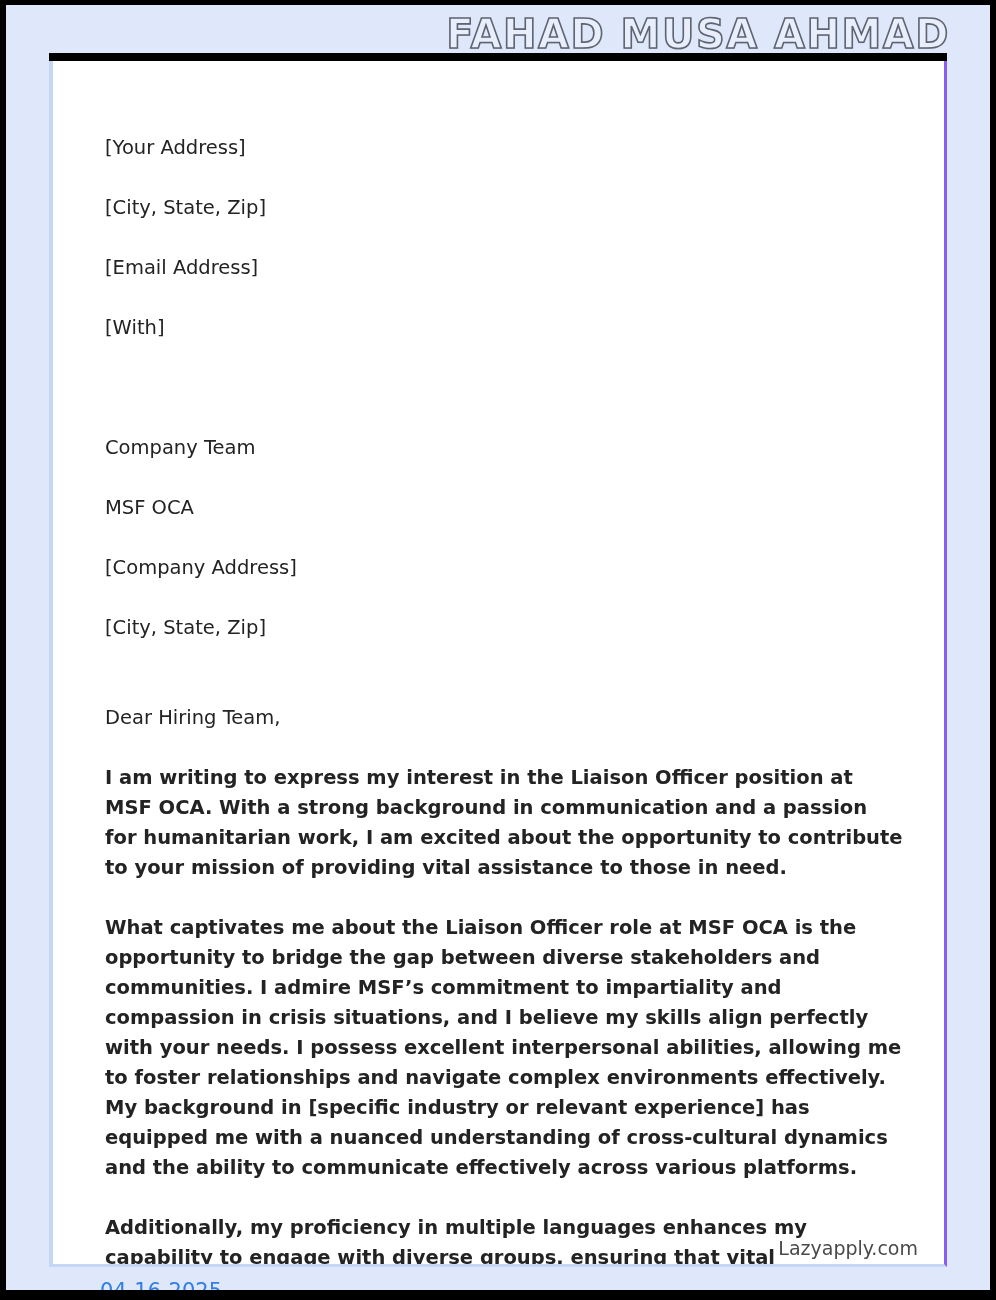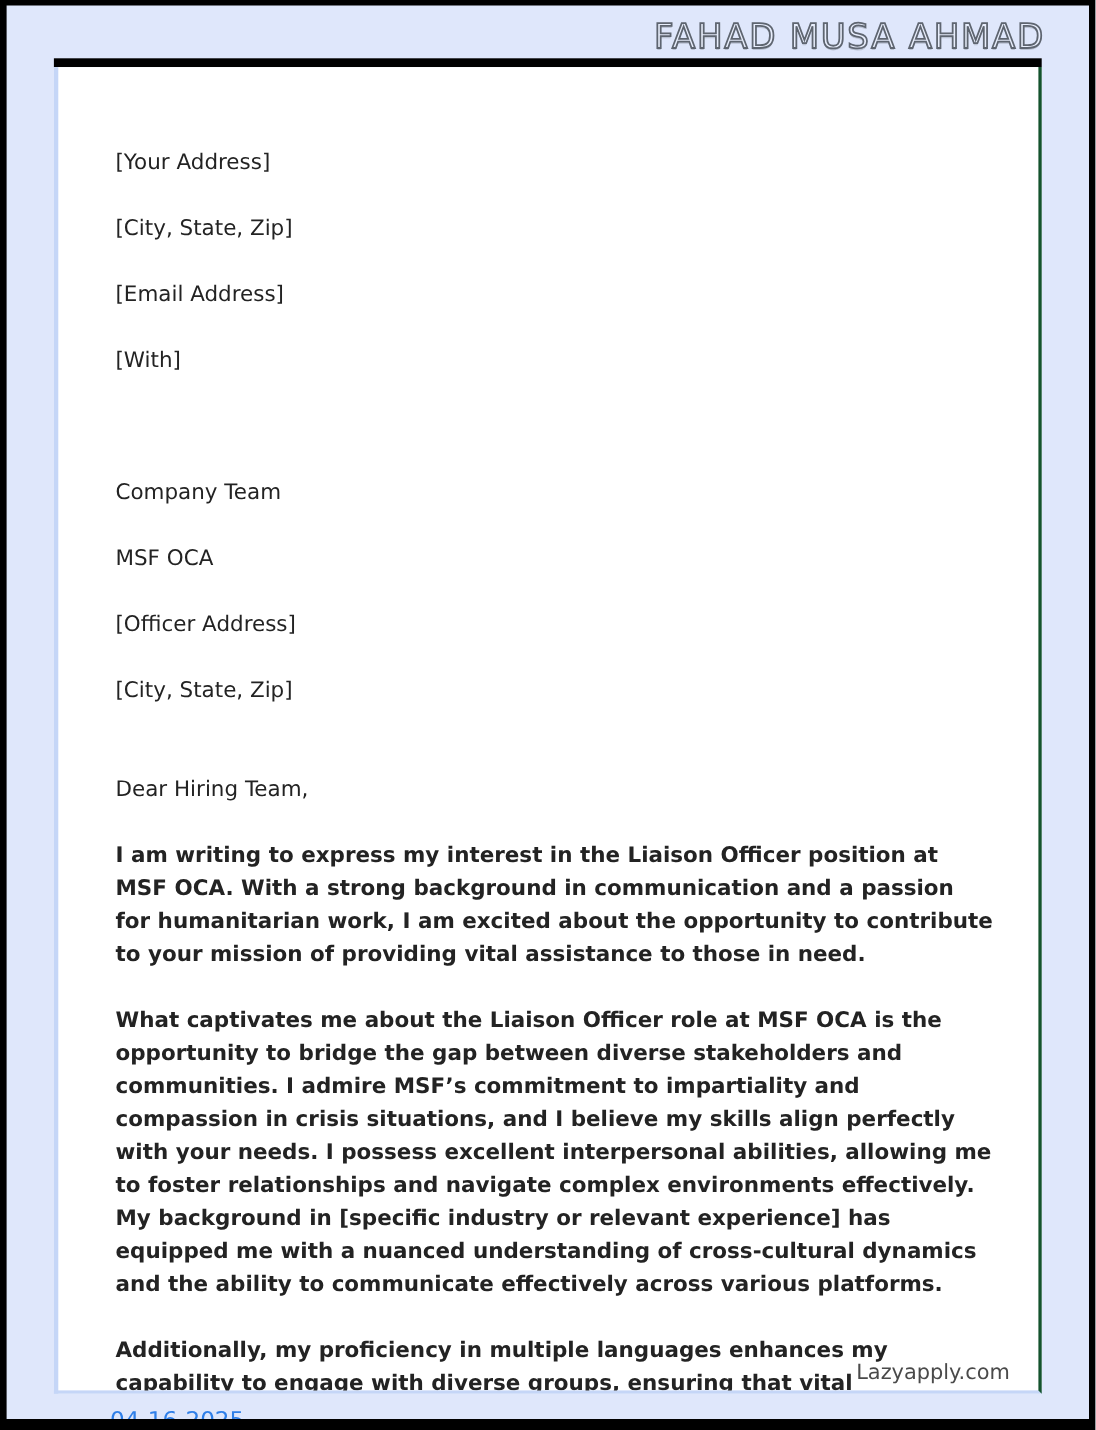--- a/index.html
+++ b/index.html
@@ -34,23 +34,23 @@
     top: 0;
     width: 984px;
     height: 48px;
   }
 
   .applicant-name {
     position: absolute;
     right: 40px;
     top: 7px;
     font-family: "DejaVu Sans", sans-serif;
-    font-size: 31px;
+    font-size: 40px;
     line-height: 44px;
-    font-weight: 400;
+    font-weight: 700;
     letter-spacing: 1.5px;
     color: #e8eefc;
     -webkit-text-stroke: 1.6px #5e6570;
     text-shadow: 0 1px 0 rgba(120,128,140,0.35);
     white-space: nowrap;
   }
 
   .black-rule {
     position: absolute;
     left: 43px;
@@ -62,21 +62,21 @@
 
   
   .letter-page {
     position: absolute;
     left: 43px;
     top: 56px;
     width: 898px;
     height: 1206px;
     background: #ffffff;
     border-left: 4px solid #c5d6f7;
-    border-right: 3px solid #14532d;
+    border-right: 3px solid #8b5cf6;
     border-bottom: 3px solid #c5d6f7;
     overflow: hidden;
   }
 
   .letter-body {
     position: absolute;
     left: 52px;
     top: 42px;
     width: 800px;
     font-size: 19.5px;
@@ -143,21 +143,21 @@
         <span class="addr-line">[City, State, Zip]</span>
         <span class="addr-line">[Email Address]</span>
         <span class="addr-line">[With]</span>
       </div>
 
       <div class="block-gap"></div>
 
       <div class="addr-block">
         <span class="addr-line">Company Team</span>
         <span class="addr-line">MSF OCA</span>
-        <span class="addr-line">[Officer Address]</span>
+        <span class="addr-line">[Company Address]</span>
         <span class="addr-line">[City, State, Zip]</span>
       </div>
 
       <div class="block-gap"></div>
 
       <div class="salutation">Dear Hiring Team,</div>
 
       <div class="block-gap"></div>
 
       <p class="para">I am writing to express my interest in the Liaison Officer position at MSF OCA. With a strong background in communication and a passion for humanitarian work, I am excited about the opportunity to contribute to your mission of providing vital assistance to those in need.</p>

